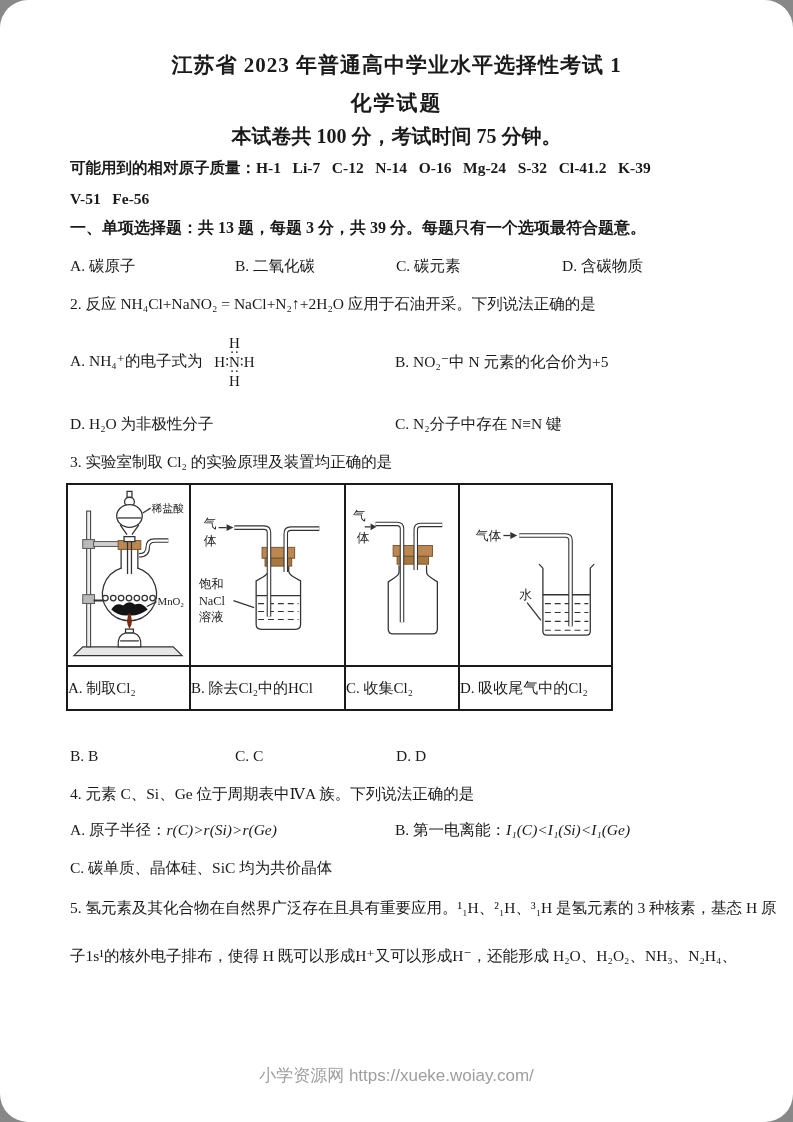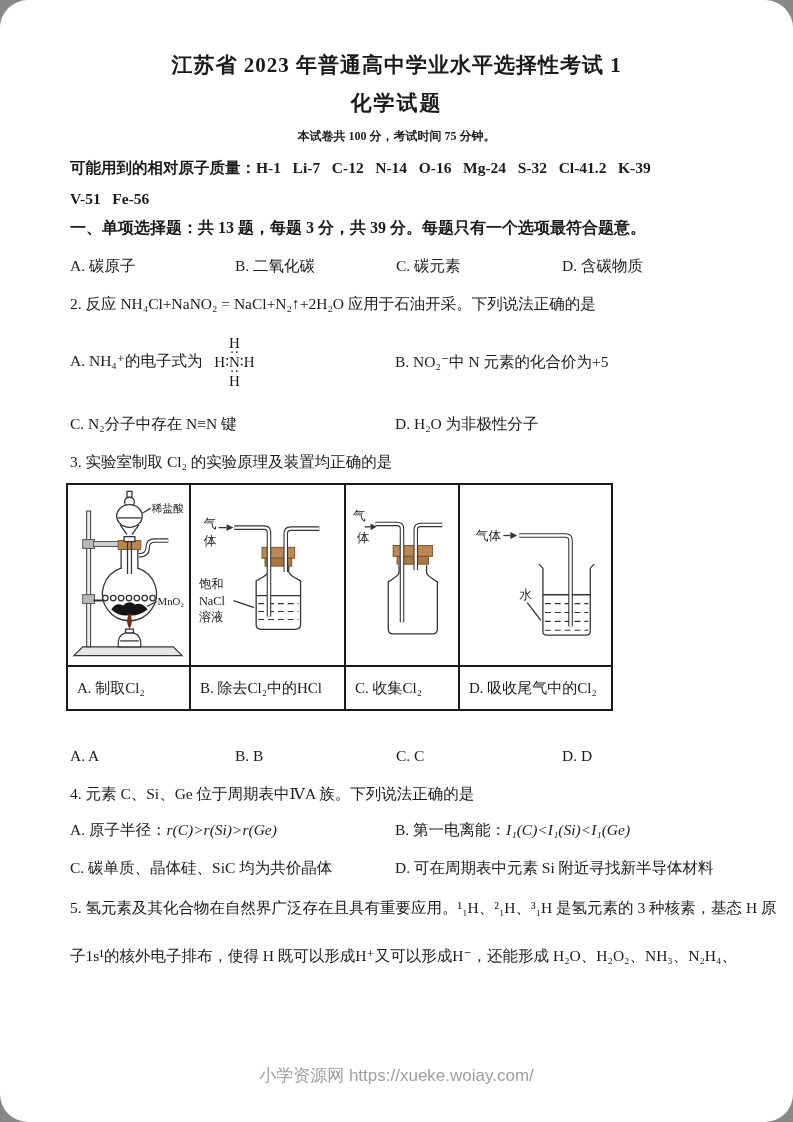--- a/index.html
+++ b/index.html
@@ -5,35 +5,35 @@
   * { box-sizing: border-box; }
   html,body { margin:0; padding:0; background:#888; }
   .page {
     position:relative; width:793px; height:1122px; margin:0 auto;
     background:#ffffff; color:#1a1a1a;
     font-family:"Liberation Serif","DejaVu Serif",serif;
     padding:52px 70px 0 70px; overflow:hidden;border-radius:28px;
   }
   .t1 { font-size:21px; font-weight:bold; text-align:center; line-height:26px; letter-spacing:1px; }
   .t2 { font-size:21px; font-weight:bold; text-align:center; line-height:26px; margin-top:12px; letter-spacing:2px; }
-  .info { font-size:12px; font-weight:bold; text-align:center; line-height:21px; margin-top:10px; }
+  .info { font-size:20px; font-weight:bold; text-align:center; line-height:21px; margin-top:10px; }
   .masses { font-size:15.5px; font-weight:bold; line-height:21px; margin-top:10px; white-space:pre; }
   .section { font-size:16px; font-weight:bold; line-height:22px; margin-top:8px; }
   .qtext { font-size:15.5px; line-height:22px; margin-top:16px; white-space:nowrap; }
   .opts4 { display:grid; grid-template-columns:165px 161px 166px 1fr; font-size:15.5px; line-height:22px; margin-top:16px; }
   .row2 { display:grid; grid-template-columns:325px 1fr; font-size:15.5px; line-height:22px; margin-top:16px; align-items:center; }
   .q2row { margin-top:4px; min-height:86px; }
   .cd-row { margin-top:8px; }
   .lewis { display:inline-flex; flex-direction:column; align-items:center; vertical-align:middle; margin-left:8px; }
   .lw { line-height:14px; font-size:15px; }
   .lw.dots { line-height:5px; font-size:14px; letter-spacing:0; }
   .fml { font-style:italic; }
   table.appt { border-collapse:collapse; table-layout:fixed; margin:10px 0 0 -4px; }
   table.appt td { border:2px solid #1a1a1a; padding:0; vertical-align:top; }
-  table.appt tr.caps td { height:44px; vertical-align:middle; padding-left:9px; font-size:15px; white-space:nowrap; }
+  table.appt tr.caps td { height:44px; vertical-align:middle; font-size:15px; white-space:nowrap; }
   table.appt svg { display:block; width:100%; height:180px; }
   .abcd { margin-top:34px; }
   .q4opt { margin-top:14px; }
   .q5line { font-size:15.5px; line-height:22px; white-space:nowrap; }
   .q5a { margin-top:18px; }
   .q5b { margin-top:26px; }
   .footer {
     position:absolute; left:0; top:1064px; width:100%;
     text-align:center; font-family:"Liberation Sans","DejaVu Sans",sans-serif;
     font-size:17px; color:#9e9e9e;
@@ -75,22 +75,22 @@
         <span class="lw">H</span>
         <span class="lw dots">··</span>
         <span class="lw">H∶N∶H</span>
         <span class="lw dots">··</span>
         <span class="lw">H</span>
       </span>
     </div>
     <div>B. NO₂⁻中 N 元素的化合价为+5</div>
   </div>
   <div class="row2 cd-row">
+    <span>D. H₂O 为非极性分子</span>
     <span>C. N₂分子中存在 N≡N 键</span>
-    <span>D. H₂O 为非极性分子</span>
   </div>
 
   <div class="qtext">3. 实验室制取 Cl₂ 的实验原理及装置均正确的是</div>
 
   <table class="appt">
     <colgroup>
         <col style="width:123px">
         <col style="width:155px">
         <col style="width:114px">
         <col style="width:153px">
@@ -204,37 +204,35 @@
     <tr class="caps">
       <td>A. 制取Cl₂</td>
       <td>B. 除去Cl₂中的HCl</td>
       <td>C. 收集Cl₂</td>
       <td>D. 吸收尾气中的Cl₂</td>
     </tr>
   </tbody>
     </table>
 
   <div class="opts4 abcd">
-    <span>A. A</span>
     <span>B. B</span>
     <span>C. C</span>
     <span>D. D</span>
   </div>
 
   <div class="qtext">4. 元素 C、Si、Ge 位于周期表中ⅣA 族。下列说法正确的是</div>
   <div class="row2 q4opt">
     <span>
       <span>A. 原子半径：</span><span class="fml">r(C)&gt;r(Si)&gt;r(Ge)</span>
     </span>
     <span>
       <span>B. 第一电离能：</span><span class="fml">I₁(C)&lt;I₁(Si)&lt;I₁(Ge)</span>
     </span>
   </div>
   <div class="row2">
     <span>C. 碳单质、晶体硅、SiC 均为共价晶体</span>
-    <span>D. 可在周期表中元素 Si 附近寻找新半导体材料</span>
   </div>
 
   <div class="q5line q5a">5. 氢元素及其化合物在自然界广泛存在且具有重要应用。¹₁H、²₁H、³₁H 是氢元素的 3 种核素，基态 H 原</div>
   <div class="q5line q5b">子1s¹的核外电子排布，使得 H 既可以形成H⁺又可以形成H⁻，还能形成 H₂O、H₂O₂、NH₃、N₂H₄、</div>
 
   <div class="footer">小学资源网 https://xueke.woiay.com/</div>
 </div>
 
 </body></html>

